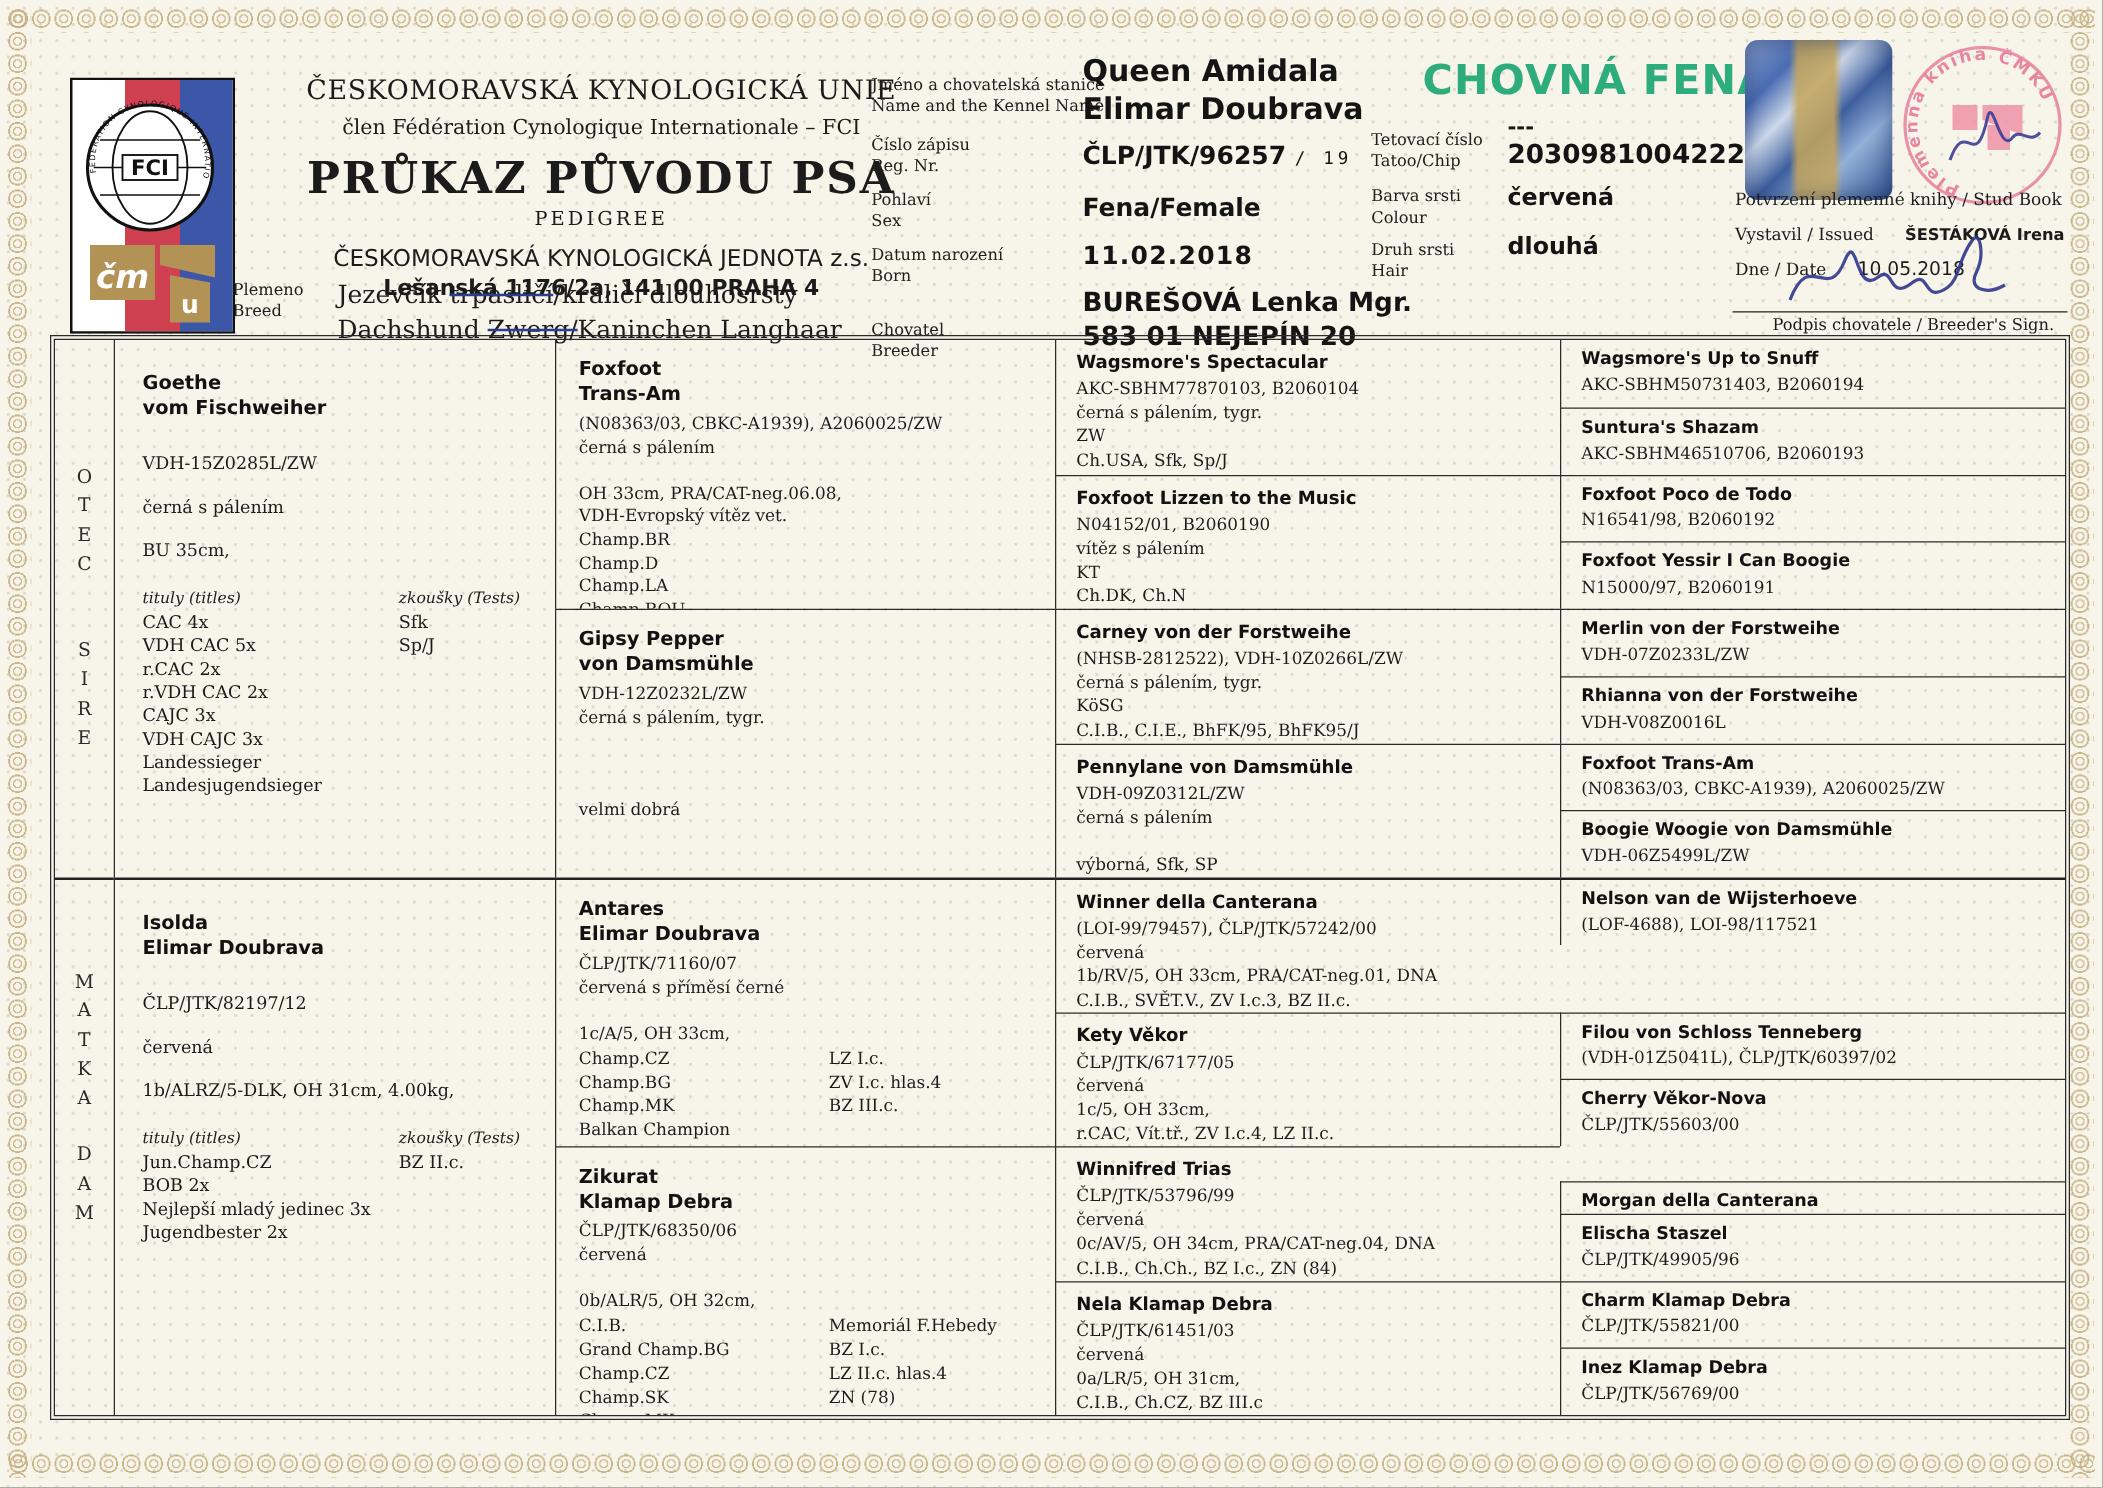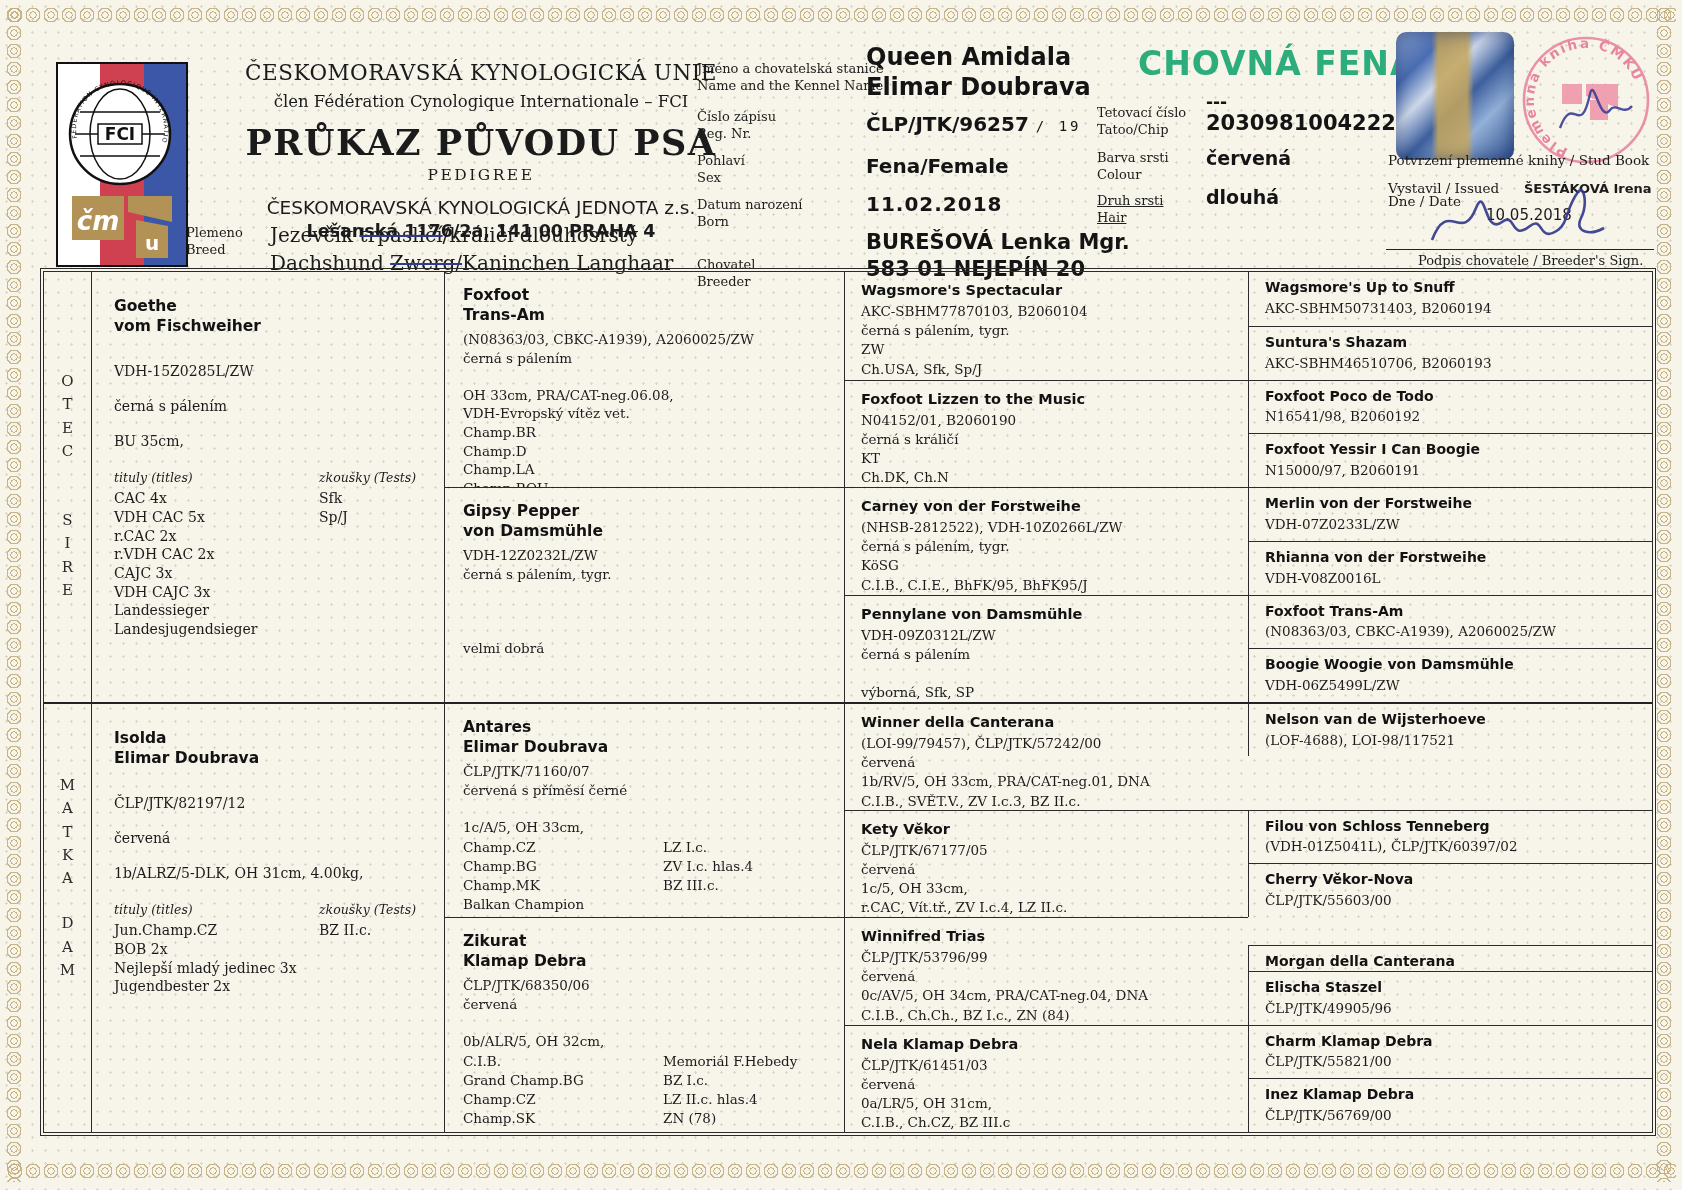--- a/index.html
+++ b/index.html
@@ -140,21 +140,21 @@
 
   <div class="abs lbl pre" style="left:1097px;top:104px;">Tetovací číslo
 Tatoo/Chip</div>
   <div class="abs val" style="left:1206px;top:92px;font-size:17px;">---</div>
   <div class="abs val" style="left:1206px;top:111px;font-size:21px;">203098100422202</div>
 
   <div class="abs lbl pre" style="left:1097px;top:149px;">Barva srsti
 Colour</div>
   <div class="abs val" style="left:1206px;top:147px;font-size:19px;">červená</div>
 
-  <div class="abs lbl pre" style="left:1097px;top:192px;text-decoration:underline;">Druh srsti
+  <div class="abs lbl pre" style="left:1097px;top:192px;">Druh srsti
 Hair</div>
   <div class="abs val" style="left:1206px;top:186px;font-size:19px;">dlouhá</div>
 
   <div class="abs chovna" style="left:1138px;top:44px;">CHOVNÁ FENA</div>
 
   <div class="abs" style="left:1396px;top:32px;width:118px;height:128px;border-radius:10px;
     background:
       linear-gradient(90deg, rgba(0,0,0,0) 30%, rgba(197,166,92,.85) 36% 60%, rgba(0,0,0,0) 66%),
       linear-gradient(135deg,#8aa2cc 0%,#4a6db3 22%,#cdd8ea 38%,#3d5f9e 55%,#93b0d8 72%,#2f4f8e 100%);
     box-shadow: inset 0 0 18px rgba(20,40,90,.55);"></div>
@@ -171,21 +171,21 @@
         <polygon points="68,52 100,52 100,76 68,64"></polygon>
         <rect x="72" y="68" width="18" height="20"></rect>
       </g>
       <path d="M 42,96 C 55,60 62,108 72,62 C 76,44 82,92 92,78 C 98,70 106,84 114,74" fill="none" stroke="#3a3d94" stroke-width="2.4" opacity=".9"></path>
     </svg>
   </div>
 
   <div class="abs studline" style="left:1388px;top:152px;">Potvrzení plemenné knihy / Stud Book</div>
   <div class="abs studline" style="left:1388px;top:180px;">Vystavil / Issued</div>
   <div class="abs sans" style="left:1524px;top:181px;font-size:13px;font-weight:bold;">ŠESTÁKOVÁ Irena</div>
-  <div class="abs studline" style="left:1388px;top:193px;text-align:right;">Dne / Date</div>
+  <div class="abs studline" style="left:1388px;top:208px;text-align:right;">Dne / Date</div>
   <div class="abs sans" style="left:1486px;top:206px;font-size:15px;">10.05.2018</div>
 
   <div class="abs" style="left:1418px;top:178px;width:220px;height:72px;">
     <svg width="220" height="72" viewBox="0 0 220 72">
       <path d="M 14,62 C 30,20 44,66 58,30 C 68,6 66,58 84,44 C 98,33 92,64 112,48 C 126,37 120,66 140,52 C 150,45 148,30 160,14 C 166,6 170,26 163,40 C 156,54 172,58 186,50" fill="none" stroke="#333a8c" stroke-width="2.6" opacity=".92"></path>
     </svg>
   </div>
   <div class="abs sigline" style="left:1386px;top:249px;width:268px;"></div>
   <div class="abs serif" style="left:1418px;top:253px;font-size:13px;">Podpis chovatele / Breeder's Sign.</div>
 
@@ -323,21 +323,21 @@
     <div class="cell bl ggp" style="grid-area:1/4/3/5;">
       <div class="aname">Wagsmore's Spectacular</div>
         <div class="sub pre">AKC-SBHM77870103, B2060104
 černá s pálením, tygr.
 ZW
 Ch.USA, Sfk, Sp/J</div>
     </div>
     <div class="cell bl bt ggp" style="grid-area:3/4/5/5;">
       <div class="aname">Foxfoot Lizzen to the Music</div>
         <div class="sub pre">N04152/01, B2060190
-černá s králičí
+vítěz s pálením
 KT
 Ch.DK, Ch.N</div>
     </div>
     <div class="cell bl bt ggp" style="grid-area:5/4/7/5;">
       <div class="aname">Carney von der Forstweihe</div>
         <div class="sub pre">(NHSB-2812522), VDH-10Z0266L/ZW
 černá s pálením, tygr.
 KöSG
 C.I.B., C.I.E., BhFK/95, BhFK95/J</div>
     </div>

